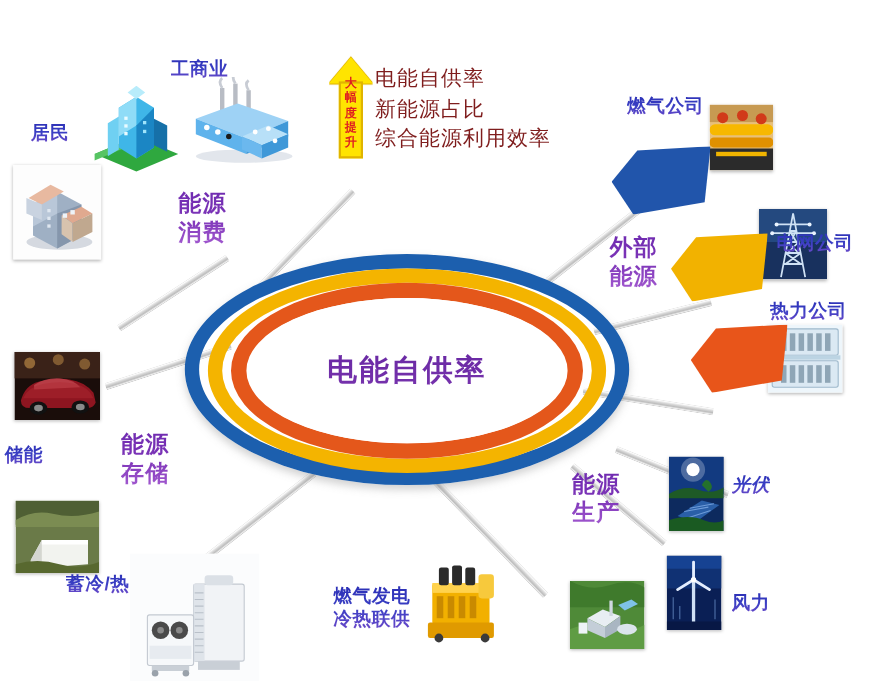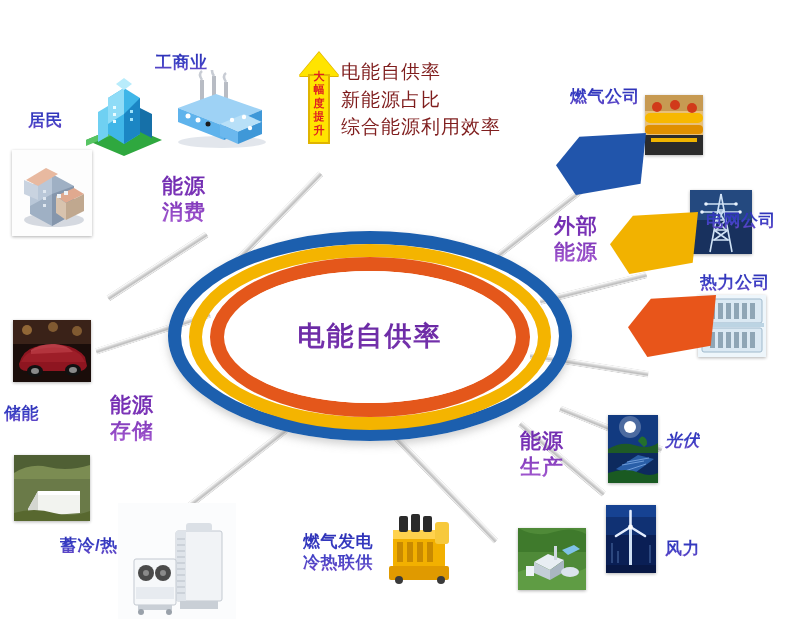--- a/index.html
+++ b/index.html
@@ -337,21 +337,21 @@
       <rect width="76" height="66" fill="#6a7a48"></rect>
       <rect y="0" width="76" height="22" fill="#4f5f34"></rect>
       <path d="M0 18 q16 -10 34 -6 q20 5 42 -2 l0 14 l-76 0z" fill="#7b8c52"></path>
       <polygon points="14,54 24,36 66,36 66,58 14,62" fill="#f2f3ef"></polygon>
       <polygon points="14,54 24,36 24,58 14,62" fill="#d4d6d0"></polygon>
       <polygon points="24,36 66,36 66,40 24,40" fill="#ffffff"></polygon>
       <path d="M0 58 q20 -6 40 0 q18 5 36 -2 l0 10 l-76 0z" fill="#58682f"></path>
     </svg>
   </div>
 
-  <div class="itemlabel" style="left:60px;top:535px;">蓄冷/热</div>
+  <div class="itemlabel" style="left:60px;top:520px;">蓄冷/热</div>
   <div class="pic noborder" style="left:118px;top:503px;width:118px;height:116px;">
     <svg viewBox="0 0 118 116">
       <rect width="118" height="116" fill="#fbfcfd"></rect>
       <rect x="58" y="28" width="46" height="70" rx="2" fill="#f1f3f6" stroke="#c3c9d1"></rect>
       <rect x="58" y="28" width="10" height="70" fill="#dfe4ea"></rect>
       <g stroke="#b9c0c9" stroke-width="1">
         <path d="M59 36 H67 M59 42 H67 M59 48 H67 M59 54 H67 M59 60 H67 M59 66 H67 M59 72 H67 M59 78 H67 M59 84 H67 M59 90 H67"></path>
       </g>
       <rect x="68" y="20" width="26" height="9" rx="3" fill="#dbe0e6"></rect>
       <rect x="62" y="98" width="38" height="8" fill="#c9cfd6"></rect>

